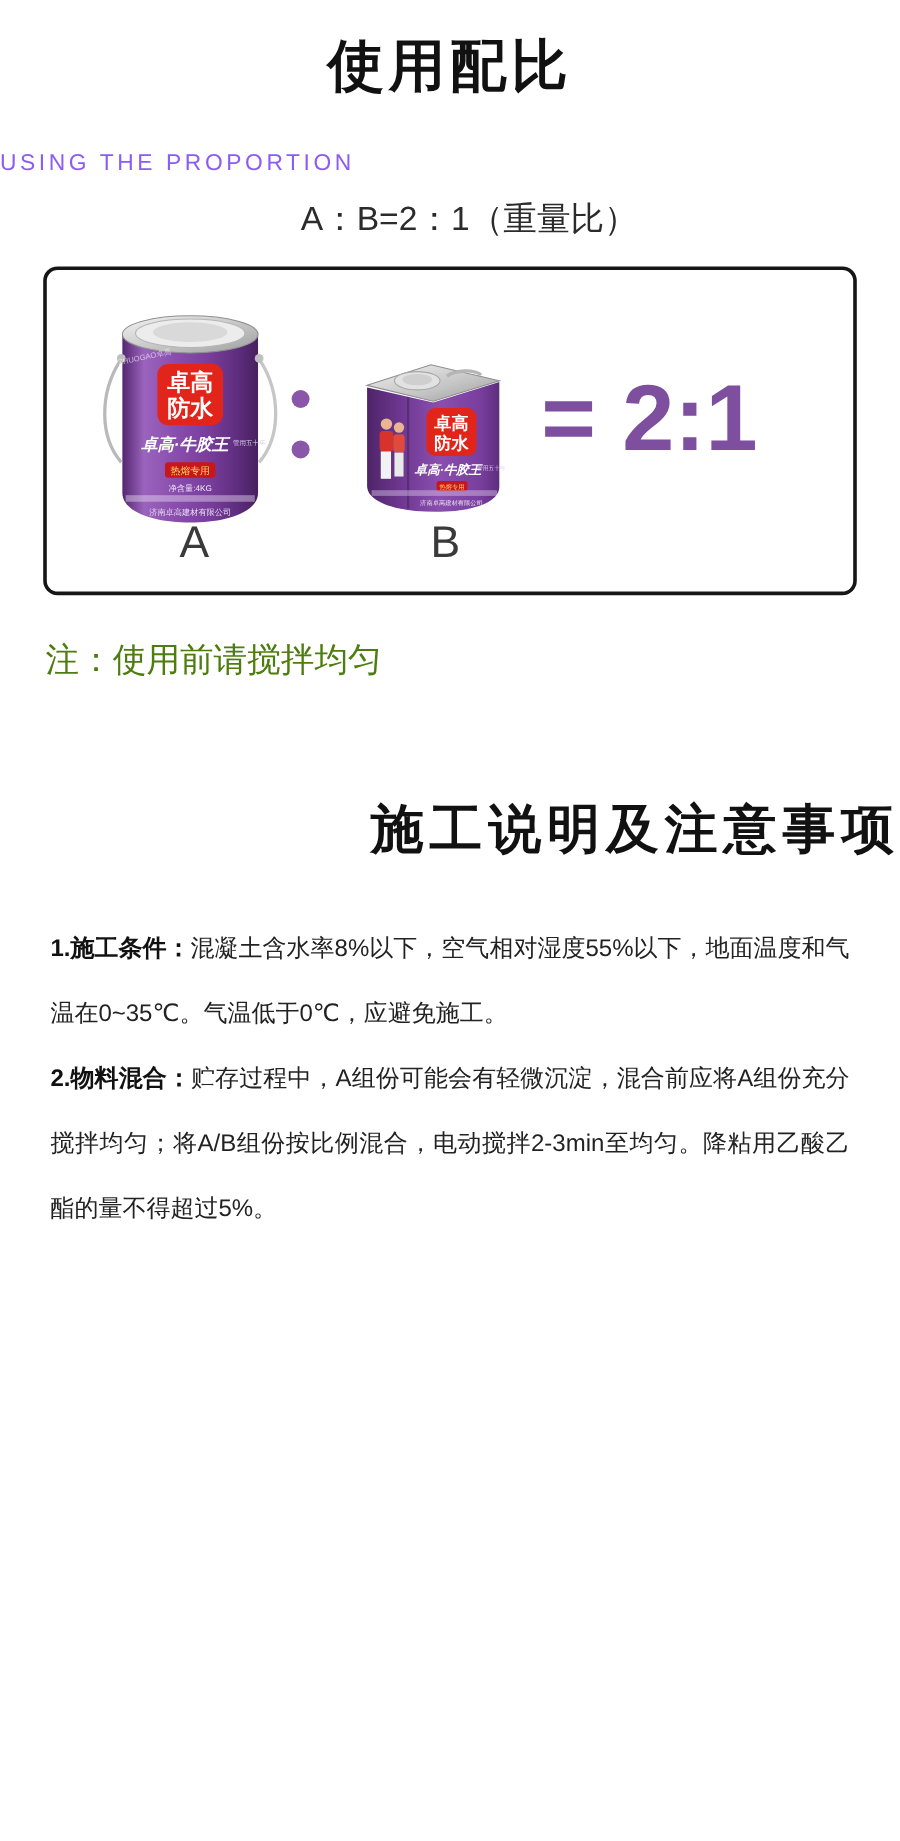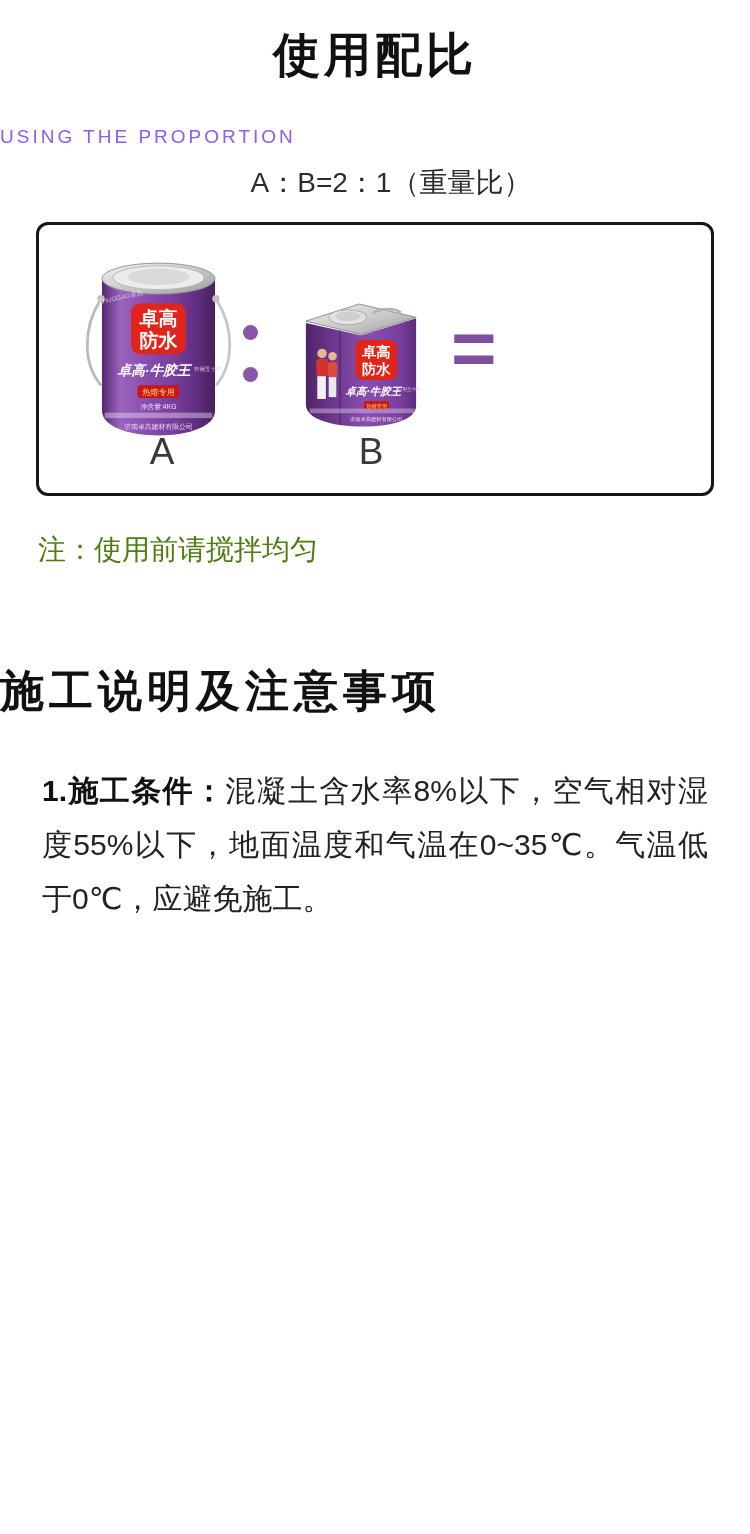--- a/index.html
+++ b/index.html
@@ -34,26 +34,26 @@
   .can-label{
     position:absolute;top:206px;width:90px;text-align:center;
     font-size:37px;color:#3a3a3a;
   }
   .label-a{left:78px;}
   .label-b{left:287px;}
   .note{
     position:absolute;left:38px;top:531px;font-size:28px;color:#4d7c0f;
   }
   .section-title{
-    position:absolute;top:662px;left:0;width:750px;text-align:left;
+    position:absolute;top:662px;left:0;width:750px;text-align:right;
     font-size:44px;font-weight:700;letter-spacing:5px;color:#111;margin:0;
   }
   .instructions{
     position:absolute;left:42px;top:764px;width:666px;
-    font-size:30px;line-height:54px;color:#222;text-align:justify;
+    font-size:20px;line-height:54px;color:#222;text-align:justify;
   }
   .instructions p{margin:0;}
   .instructions b{font-weight:700;color:#111;}
 </style>
 </head>
 <body>
 
 <div class="page">
 
   <h1 class="main-title">使用配比</h1>
@@ -142,24 +142,26 @@
       <text x="131" y="116" font-size="5" fill="#dcd0ea" text-anchor="middle">管用五十年</text>
       <rect x="83" y="126" width="27" height="9" rx="2" fill="#c8161d"></rect>
       <text x="96.5" y="133" font-size="5.5" fill="#ffd95e" text-anchor="middle">热熔专用</text>
       <rect x="26" y="134" width="110" height="5" fill="rgba(232,218,245,0.4)"></rect>
       <text x="96" y="147" font-size="5.5" fill="#e7ddf1" text-anchor="middle">济南卓高建材有限公司</text>
     </svg>
     <div class="can-label label-b">B</div>
 
     <div class="equation">
       <span>=</span>
+      <span>2:1</span>
     </div>
   </div>
 
   <div class="note">注：使用前请搅拌均匀</div>
 
   <h2 class="section-title">施工说明及注意事项</h2>
 
   <div class="instructions">
     <p><b>1.施工条件：</b><span>混凝土含水率8%以下，空气相对湿度55%以下，地面温度和气温在0~35℃。气温低于0℃，应避免施工。</span></p>
+    <p><b>2.物料混合：</b><span>贮存过程中，A组份可能会有轻微沉淀，混合前应将A组份充分搅拌均匀；将A/B组份按比例混合，电动搅拌2-3min至均匀。降粘用乙酸乙酯的量不得超过5%。</span></p>
   </div>
 
 </div>
 
 </body></html>

